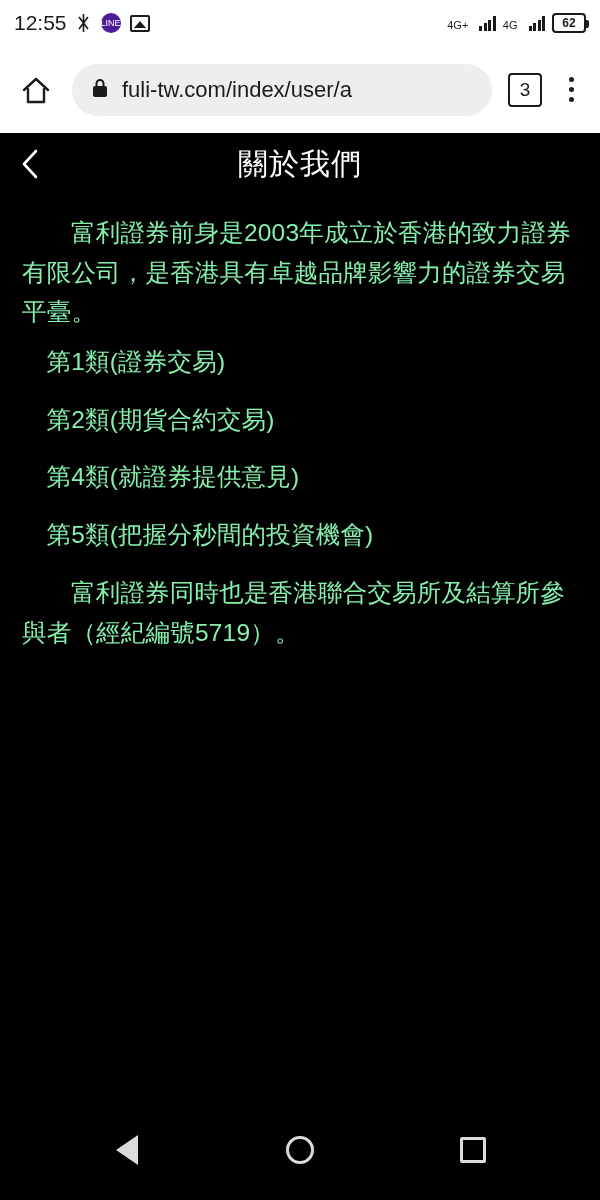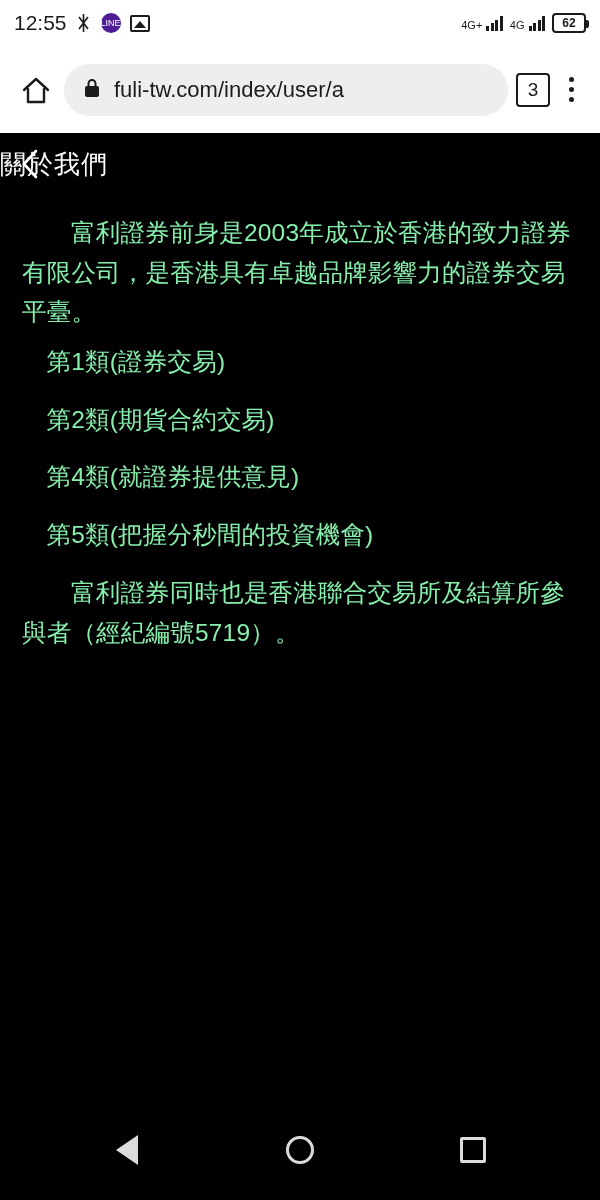--- a/index.html
+++ b/index.html
@@ -19,21 +19,21 @@
     display: flex;
     align-items: center;
     padding: 12px 14px;
     font-size: 20px;
   }
   .status-left { display: flex; align-items: center; gap: 9px; }
   .status-clock { font-size: 21px; letter-spacing: 0px; }
   .status-icon { display: inline-flex; align-items: center; justify-content: center; }
   .status-right { margin-left: auto; display: flex; align-items: center; gap: 7px; }
   .net-label { font-size: 11px; line-height: 1; }
-  .net-group { display: flex; align-items: flex-end; gap: 4px; }
+  .net-group { display: flex; align-items: flex-end; gap: 11px; }
   .bars { display: flex; align-items: flex-end; gap: 1.5px; height: 15px; }
   .bars i { width: 3px; background: #1a1a1a; display: block; }
   .bars i:nth-child(1) { height: 5px; }
   .bars i:nth-child(2) { height: 8px; }
   .bars i:nth-child(3) { height: 11px; }
   .bars i:nth-child(4) { height: 15px; }
   .battery {
     border: 2px solid #1a1a1a;
     border-radius: 4px;
     width: 34px; height: 20px;
@@ -63,21 +63,21 @@
     border-bottom: 7px solid #1a1a1a;
   }
 
   
   .browser-bar {
     height: 87px;
     background: #ffffff;
     display: flex;
     align-items: center;
     padding: 0 16px;
-    gap: 8px;
+    gap: 16px;
     text-align: right;
   }
   .home-icon { width: 40px; height: 40px; flex: 0 0 auto; }
   .url-pill {
     flex: 1 1 auto;
     height: 52px;
     background: #eceef0;
     border-radius: 26px;
     display: flex;
     align-items: center;
@@ -115,21 +115,22 @@
     align-items: center;
     position: relative;
   }
   .back-btn {
     width: 62px; height: 62px;
     display: flex; align-items: center; justify-content: center;
   }
   .app-title {
     position: absolute;
     left: 0; right: 0;
-    font-size: 26px;
+    text-align: center;
+    font-size: 30px;
     font-weight: 500;
     letter-spacing: 1px;
   }
 
   
   .content {
     background: #000;
     color: #86efac;
     height: 905px;
     padding: 18px 22px 0 22px;

